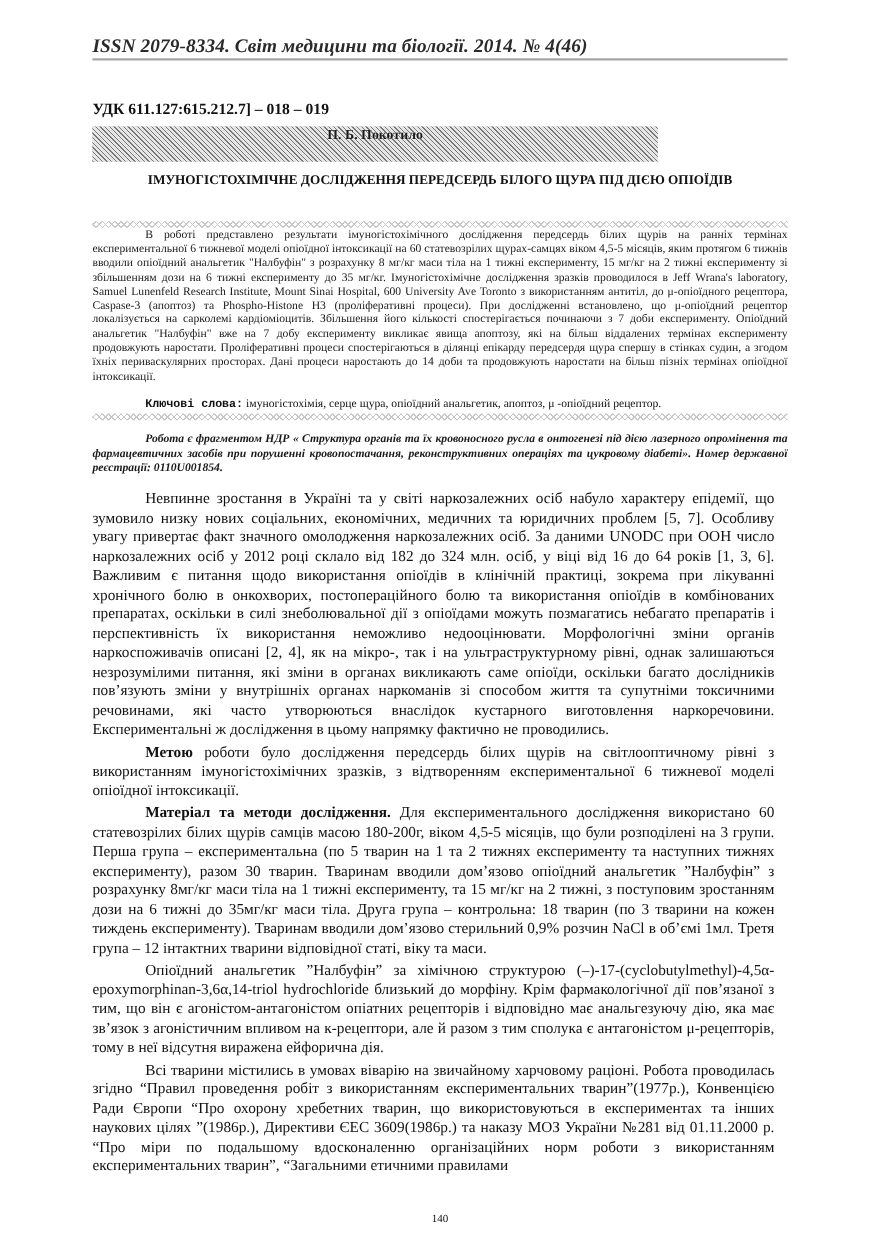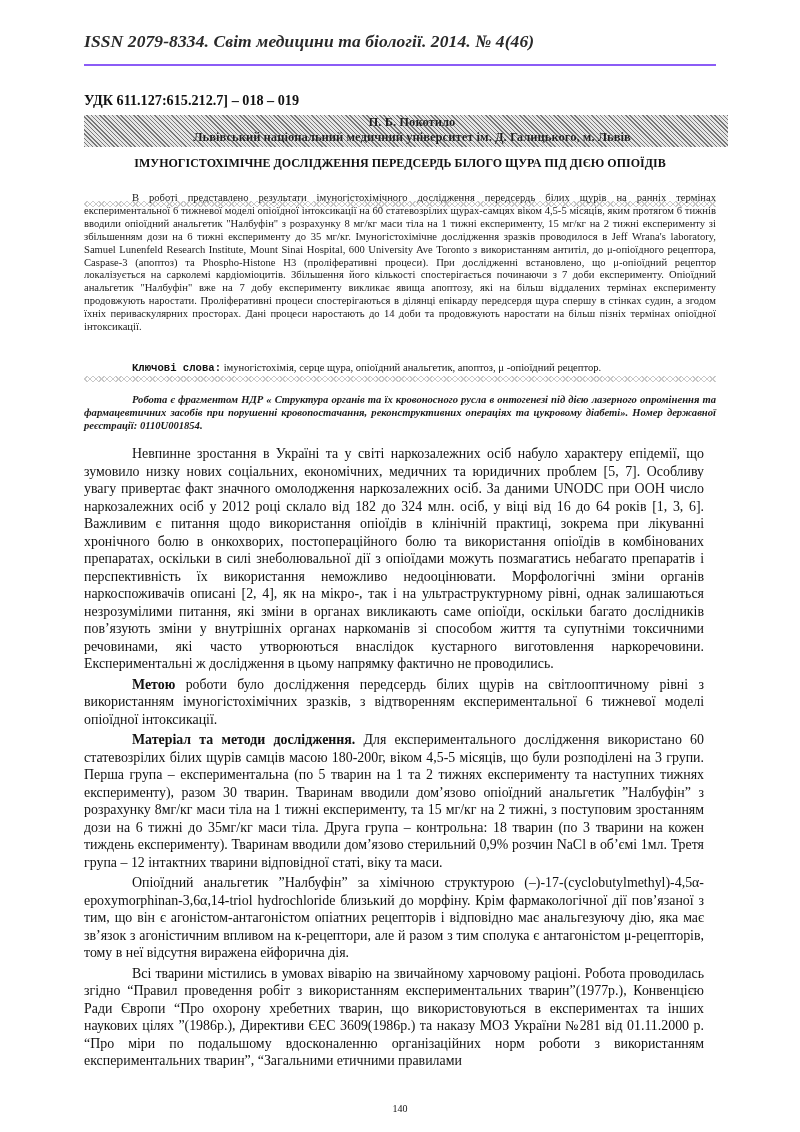--- a/index.html
+++ b/index.html
@@ -2,39 +2,39 @@
 <html><head>
 <meta charset="utf-8">
 <style>
   html, body { margin: 0; padding: 0; background: #ffffff; }
   body { width: 800px; height: 1132px; position: relative; overflow: hidden;
          font-family: "Liberation Serif", "DejaVu Serif", serif; color: #111; }
   .page { position: absolute; left: 84px; top: 0; width: 632px; }
 
   .journal-header { position: absolute; top: 31px; left: 0; width: 632px;
     font-style: italic; font-weight: bold; font-size: 17.5px; color: #2a2a2a;
-    padding-bottom: 12px; border-bottom: 2px solid #8b5cf6; letter-spacing: 0.1px; }
+    padding-bottom: 1px; border-bottom: 2px solid #a3a3a3; letter-spacing: 0.1px; }
 
   .udc { position: absolute; top: 92px; left: 0; font-weight: bold; font-size: 14.2px; }
 
-  .author-band { position: absolute; top: 115px; left: 0; width: 632px; height: 32px;
+  .author-band { position: absolute; top: 115px; left: 0; width: 514px; height: 32px;
     background-color: #d8d8d8;
     background-image: repeating-linear-gradient(45deg, #777 0px, #777 1px, #e6e6e6 1px, #e6e6e6 3px);
-    text-align: center; font-weight: bold; font-size: 12.6px; line-height: 15px; color: #1a1a1a; padding-left: 12px; }
+    text-align: center; font-weight: bold; font-size: 12.6px; line-height: 15px; color: #1a1a1a; }
   .author-band div { text-shadow: 0 0 1px #fff; }
 
   .title { position: absolute; top: 154px; left: 0; width: 632px; text-align: center;
     font-weight: bold; font-size: 12px; line-height: 19px; }
 
   .wavy { position: absolute; left: 0; width: 632px; height: 6px;
     background-image: repeating-linear-gradient(135deg, transparent 0px, transparent 2px, #bbb 2px, #bbb 3px, transparent 3px, transparent 4px),
                       repeating-linear-gradient(45deg, transparent 0px, transparent 2px, #bbb 2px, #bbb 3px, transparent 3px, transparent 4px);
     opacity: 0.8; }
 
-  .abstract { position: absolute; top: 192px; left: 0; width: 632px;
+  .abstract { position: absolute; top: 208px; left: 0; width: 632px;
     font-size: 10.6px; line-height: 12.9px; text-align: justify; color: #1a1a1a; }
   .abstract p { margin: 0; text-indent: 48px; }
   .keywords { position: absolute; top: 362px; left: 0; width: 632px; font-size: 10.6px;
     text-indent: 48px; }
   .keywords b { font-weight: bold; font-family: Liberation Mono, monospace; }
 
   .funding { position: absolute; top: 393px; left: 0; width: 632px; font-style: italic;
     font-size: 10.6px; line-height: 13px; text-align: justify; color: #1a1a1a; }
   .funding p { margin: 0; text-indent: 48px; font-weight: bold; }
 
@@ -50,21 +50,20 @@
 <body>
 
 <div class="page">
 
   <div class="journal-header">ISSN 2079-8334. Світ медицини та біології. 2014. № 4(46)</div>
 
   <div class="udc">УДК 611.127:615.212.7] – 018 – 019</div>
 
   <div class="author-band">
     <div>П. Б. Покотило</div>
-    <div>Львівський національний медичний університет ім. Д. Галицького, м. Львів</div>
   </div>
 
   <div class="title">ІМУНОГІСТОХІМІЧНЕ ДОСЛІДЖЕННЯ ПЕРЕДСЕРДЬ БІЛОГО ЩУРА ПІД ДІЄЮ ОПІОЇДІВ</div>
 
   <div class="wavy" style="top:201px;"></div>
 
   <div class="abstract">
     <p>В роботі представлено результати імуногістохімічного дослідження передсердь білих щурів на ранніх термінах експериментальної 6 тижневої моделі опіоїдної інтоксикації на 60 статевозрілих щурах-самцях віком 4,5-5 місяців, яким протягом 6 тижнів вводили опіоїдний анальгетик "Налбуфін" з розрахунку 8 мг/кг маси тіла на 1 тижні експерименту, 15 мг/кг на 2 тижні експерименту зі збільшенням дози на 6 тижні експерименту до 35 мг/кг. Імуногістохімічне дослідження зразків проводилося в Jeff Wrana's laboratory, Samuel Lunenfeld Research Institute, Mount Sinai Hospital, 600 University Ave Toronto з використанням антитіл, до μ-опіоїдного рецептора, Caspase-3 (апоптоз) та Phospho-Histone H3 (проліферативні процеси). При дослідженні встановлено, що μ-опіоїдний рецептор локалізується на сарколемі кардіоміоцитів. Збільшення його кількості спостерігається починаючи з 7 доби експерименту. Опіоїдний анальгетик "Налбуфін" вже на 7 добу експерименту викликає явища апоптозу, які на більш віддалених термінах експерименту продовжують наростати. Проліферативні процеси спостерігаються в ділянці епікарду передсердя щура спершу в стінках судин, а згодом їхніх периваскулярних просторах. Дані процеси наростають до 14 доби та продовжують наростати на більш пізніх термінах опіоїдної інтоксикації.</p>
   </div>
 

